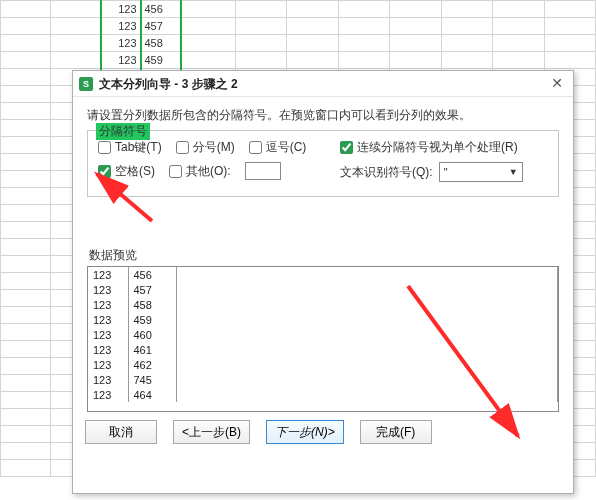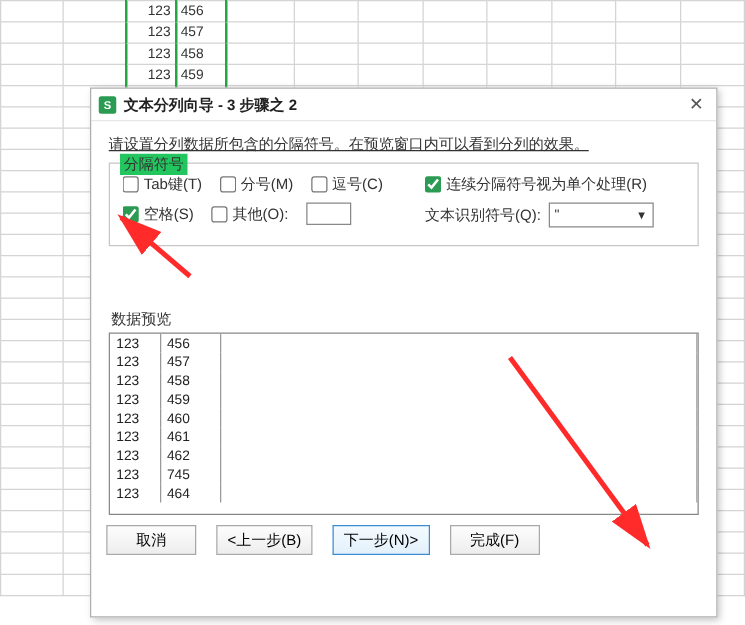--- a/index.html
+++ b/index.html
@@ -15,21 +15,21 @@
 .sheet td.pad { width: 50px; }
 
 
 .dlg { position: absolute; left: 72px; top: 70px; width: 502px; height: 424px; background: #fff; border: 1px solid #afafaf; box-shadow: 2px 2px 6px rgba(0,0,0,0.25); }
 .titlebar { height: 26px; line-height: 26px; padding: 0 6px; display: flex; align-items: center; border-bottom: 1px solid #e6e6e6; }
 .tb-icon { width: 14px; height: 14px; background: #2b9b53; border-radius: 2px; margin-right: 6px; display:flex; align-items:center; justify-content:center; color:#fff; font-size:9px; font-weight:bold; }
 .tb-title { flex: 1; font-size: 12px; color: #222; font-weight: bold; }
 .tb-close { width: 20px; height: 20px; color: #555; font-size: 14px; text-align: center; line-height: 18px; cursor: pointer; }
 
 .dlg-body { padding: 10px 14px 0 14px; color: #333; }
-.instr { font-size: 12px; margin-bottom: 6px; text-decoration: underline; }
+.instr { font-size: 12px; margin-bottom: 6px; }
 
 .group { border: 1px solid #c6c6c6; padding: 8px 10px 10px 10px; position: relative; margin-bottom: 8px; }
 .group .legend { position: absolute; top: -8px; left: 8px; background: #22c55e; padding: 0 3px; font-size: 12px; }
 .row { display: flex; align-items: center; gap: 14px; margin-bottom: 6px; }
 .cb { display: flex; align-items: center; gap: 4px; cursor: pointer; }
 .cb input { width: 13px; height: 13px; accent-color: #2b9b53; }
 .opt-input { width: 36px; height: 18px; border: 1px solid #888; padding: 1px 3px; font-size: 11px; }
 .right-col { display: flex; flex-direction: column; gap: 6px; }
 .sel-wrap { display: flex; align-items: center; gap: 6px; }
 .sel { width: 84px; height: 20px; border: 1px solid #888; display: flex; align-items: center; justify-content: space-between; padding: 0 4px; font-size: 11px; background:#fff; }
@@ -40,21 +40,21 @@
 
 .preview-label { margin: 50px 0 2px 2px; }
 .preview { border: 1px solid #888; height: 146px; overflow-y: scroll; background: #fff; }
 .preview table { border-collapse: collapse; width: 100%; font-size: 11px; }
 .preview td { border-right: 1px solid #999; padding: 0 5px; height: 15px; color: #222; }
 .preview td.c1 { width: 40px; text-align: left; }
 .preview td.c2 { width: 48px; text-align: left; }
 
 .btns { display: flex; gap: 16px; padding: 8px 12px; }
 .btn { min-width: 72px; height: 24px; border: 1px solid #a8a8a8; background: linear-gradient(#fdfdfd,#ededed); font-size: 12px; cursor: pointer; padding: 0 8px; }
-.btn.primary { border: 1px solid #3a8ad4; background: linear-gradient(#f4fbff,#e3f0fb); }
+.btn.primary { border: 1px solid #3a8ad4; background: linear-gradient(#f4fbff,#e3f0fb); font-style: italic; }
 
 
 .preview::-webkit-scrollbar { width: 17px; background: #f0f0f0; }
 .preview::-webkit-scrollbar-thumb { background: #c8c8c8; border: 1px solid #a8a8a8; }
 
 
 .arrow-red { position: absolute; pointer-events: none; }
 .arrow1 { left: 87px; top: 166px; width: 70px; height: 60px; }
 .arrow2 { left: 398px; top: 276px; width: 140px; height: 170px; }
 </style>

